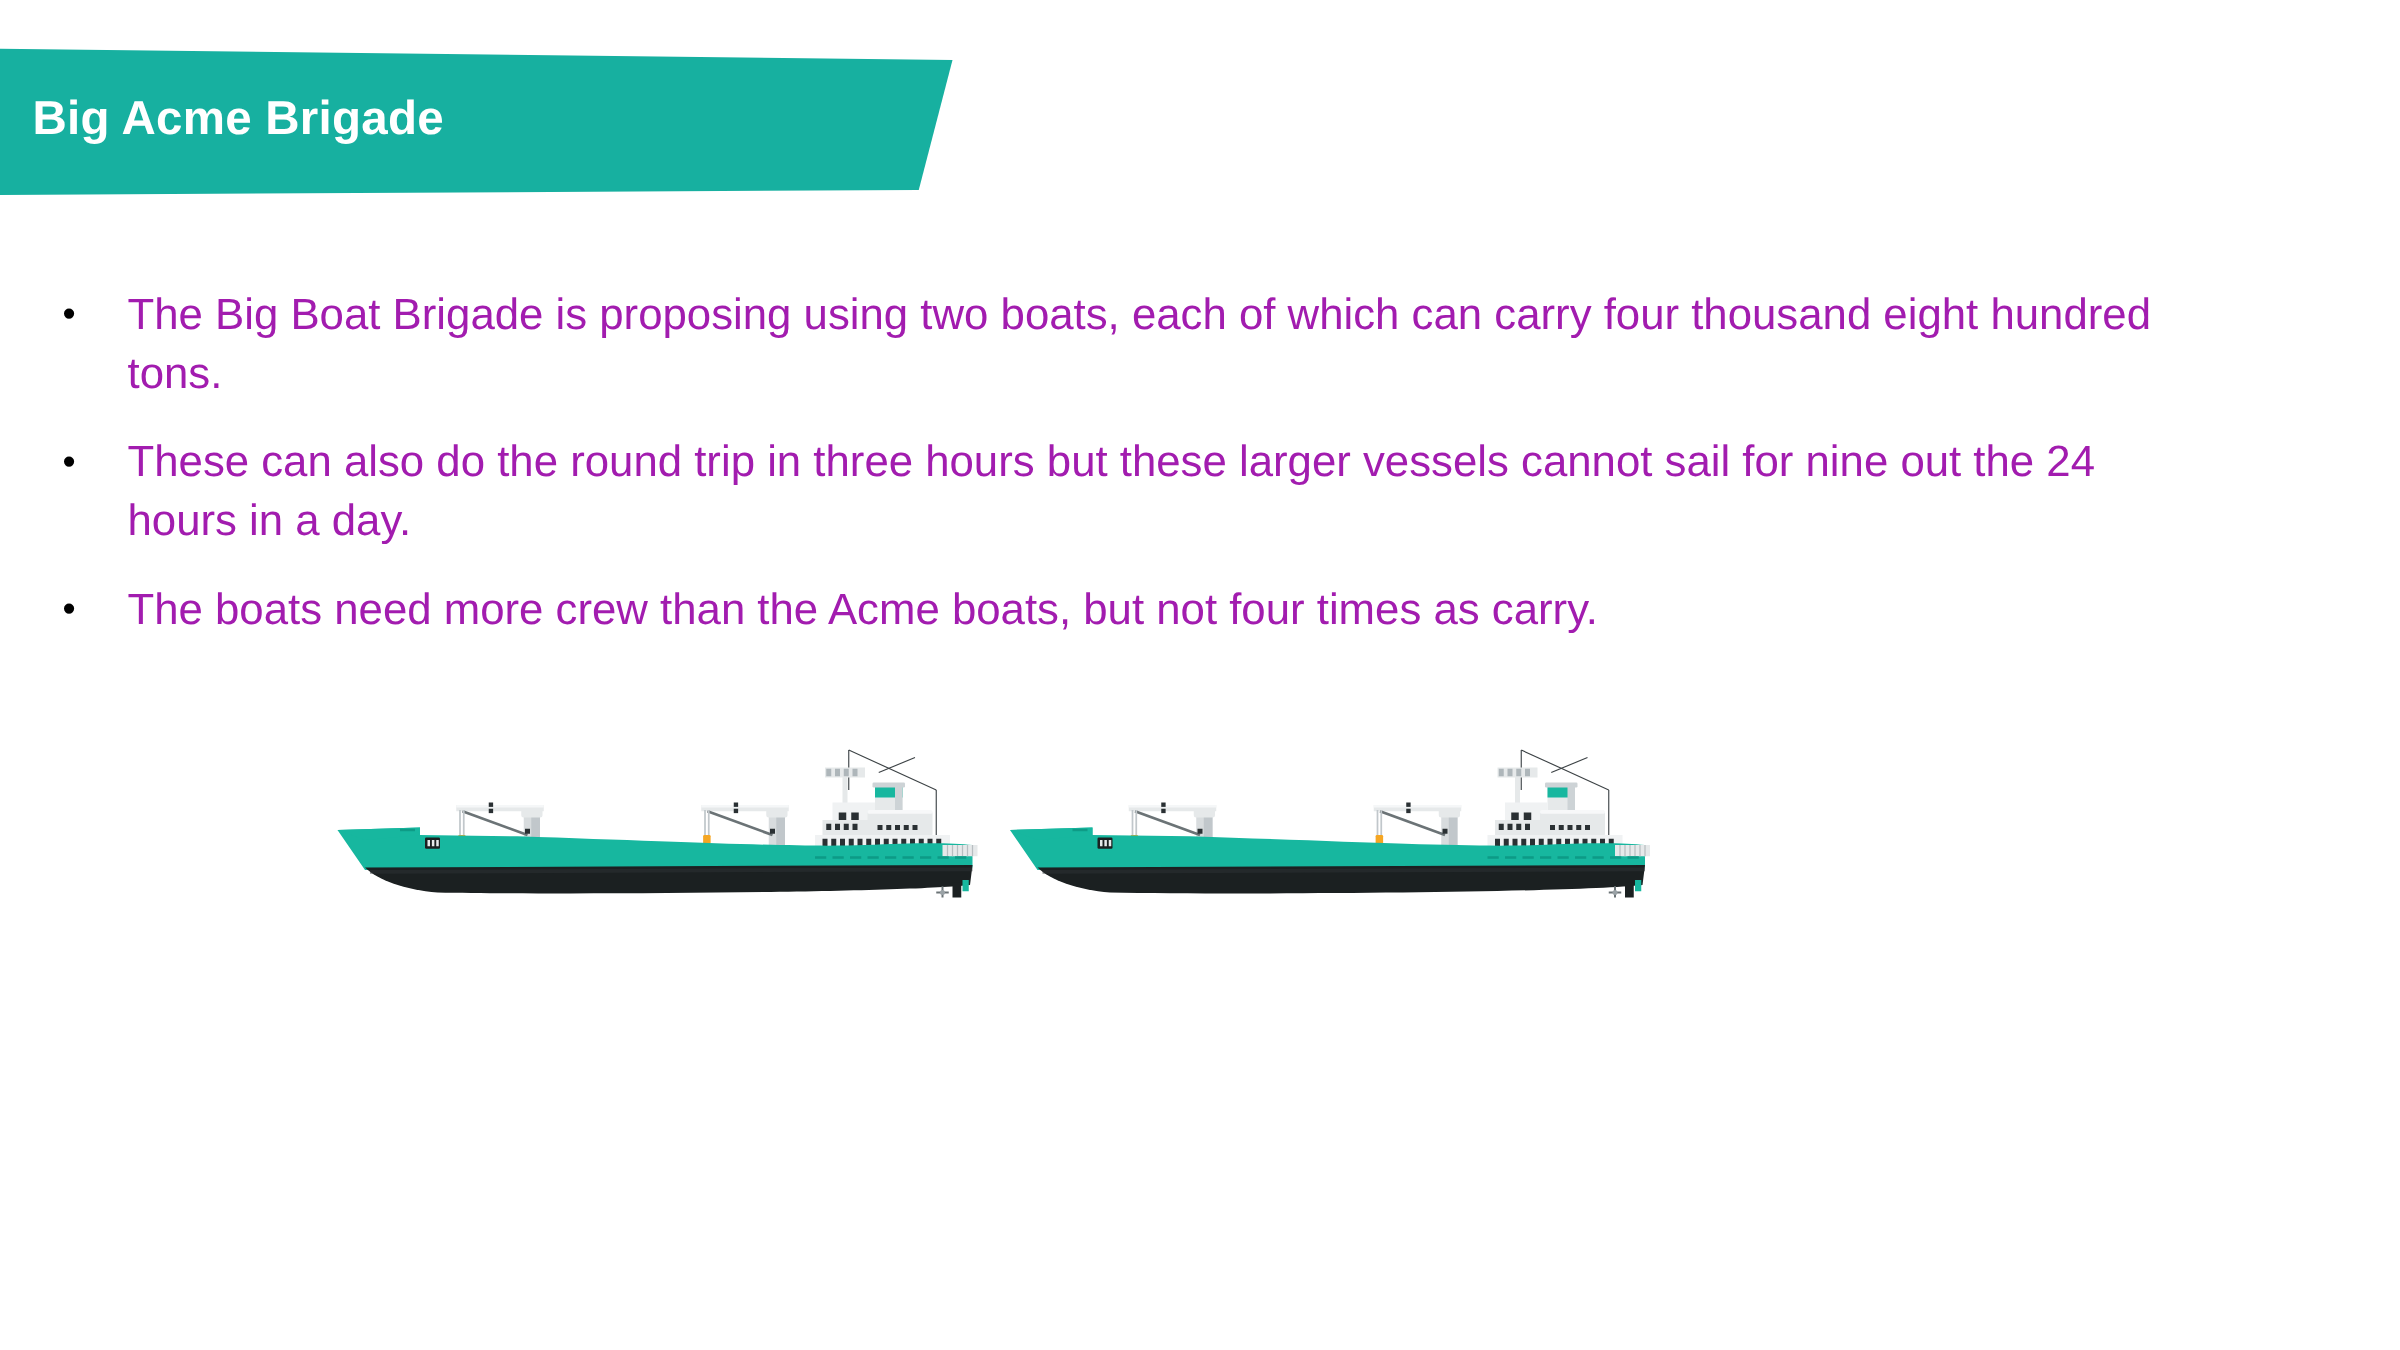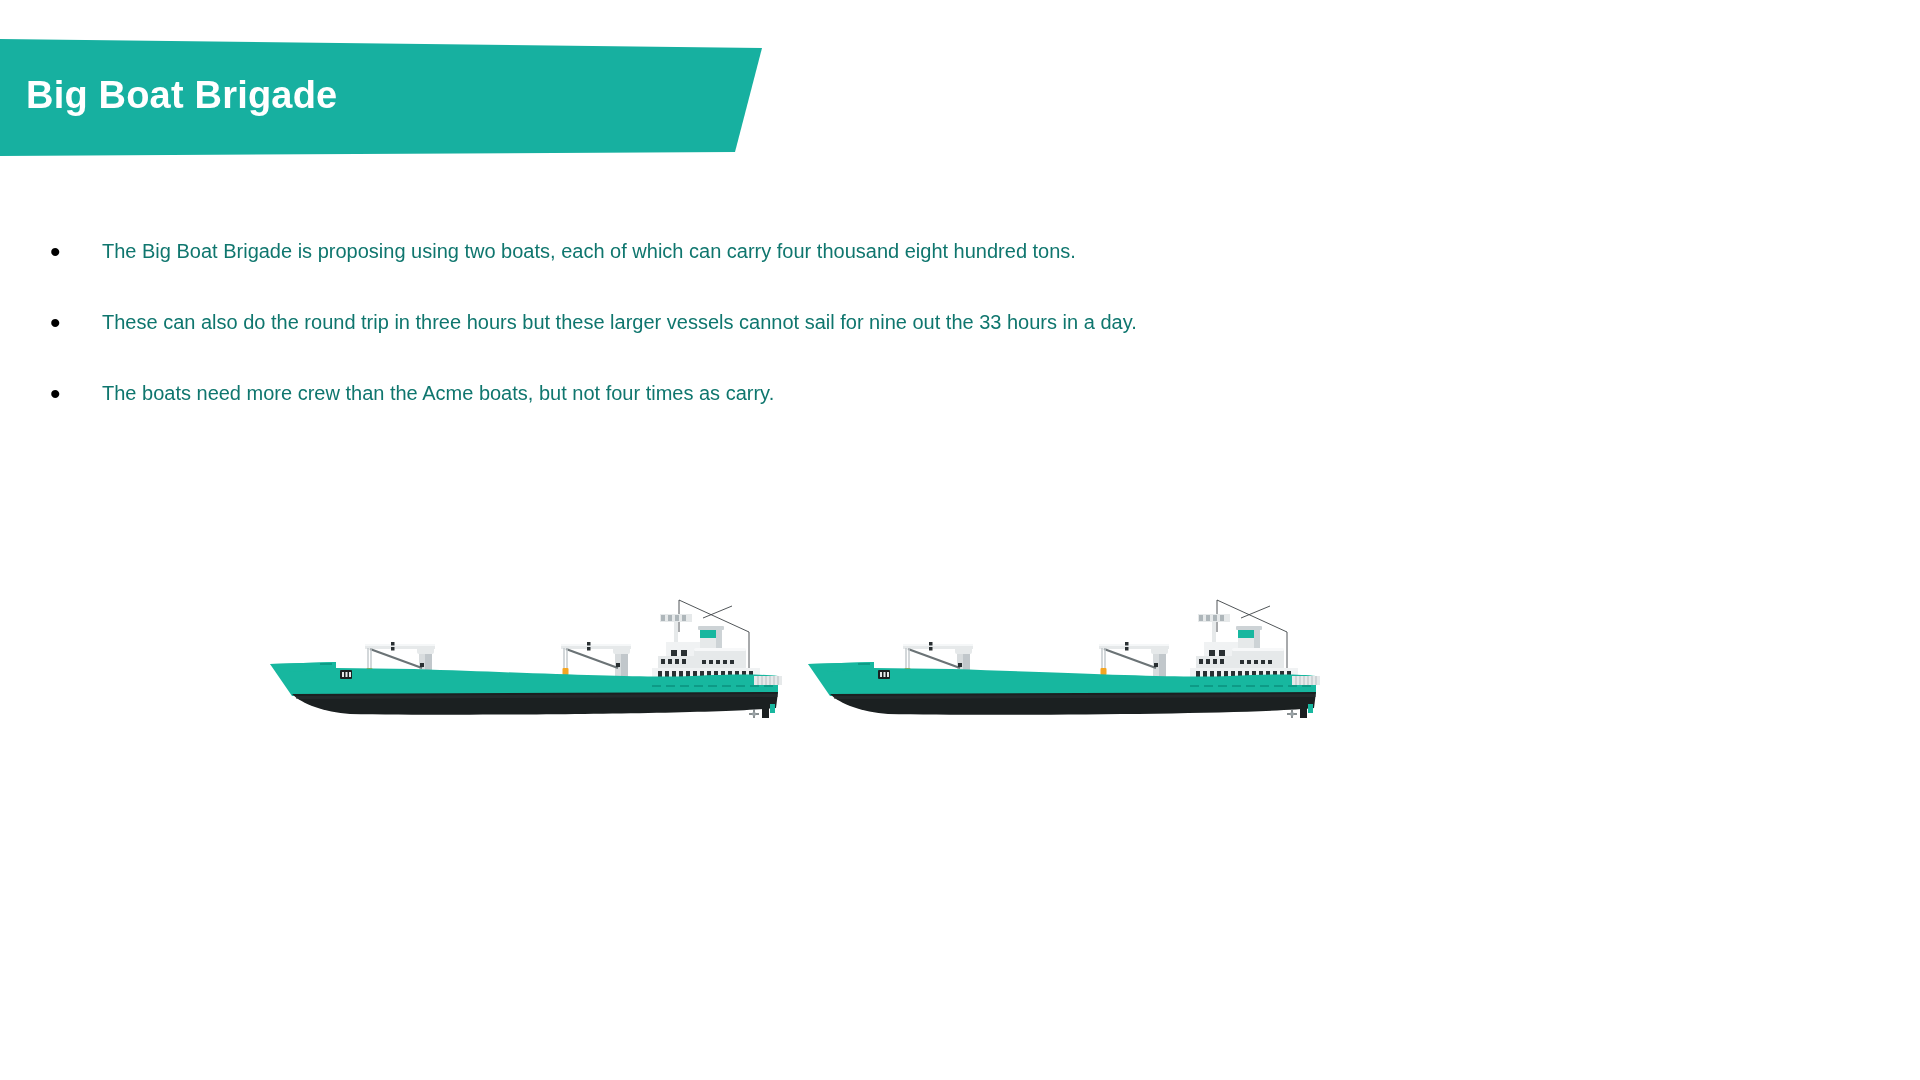--- a/index.html
+++ b/index.html
@@ -60,52 +60,52 @@
     flex: 0 0 60px;
     font-size: 30px;
     line-height: 47px;
     color: #000000;
     text-align: left;
     padding-left: 8px;
     box-sizing: border-box;
   }
   .bullet-text {
     flex: 1 1 auto;
-    font-size: 20px;
+    font-size: 35px;
     line-height: 47px;
-    color: #0f766e;
+    color: #a21caf;
   }
 
   
   .ship {
     position: absolute;
   }
   .ship-a { left: 262px; top: 590px; }
   .ship-b { left: 800px; top: 590px; }
 </style>
 </head>
 <body>
 
 <div class="banner-wrap">
   <svg class="banner-shape" viewBox="0 0 800 180" preserveAspectRatio="none">
     <polygon points="0,39 762,48 735,152 0,156" fill="#17b0a0"></polygon>
   </svg>
-  <div class="banner-title" style="color: rgb(255, 255, 255);">Big Boat Brigade</div>
+  <div class="banner-title" style="color: rgb(255, 255, 255);">Big Acme Brigade</div>
 </div>
 
 <div class="body-list">
 
   <div class="bullet-row">
     <div class="bullet-mark">•</div>
     <div class="bullet-text">The Big Boat Brigade is proposing using two boats, each of which can carry four thousand eight hundred tons.</div>
   </div>
 
   <div class="bullet-row">
     <div class="bullet-mark">•</div>
-    <div class="bullet-text">These can also do the round trip in three hours but these larger vessels cannot sail for nine out the 33 hours in a day.</div>
+    <div class="bullet-text">These can also do the round trip in three hours but these larger vessels cannot sail for nine out the 24 hours in a day.</div>
   </div>
 
   <div class="bullet-row">
     <div class="bullet-mark">•</div>
     <div class="bullet-text">The boats need more crew than the Acme boats, but not four times as carry.</div>
   </div>
 
 </div>
 
 <svg class="ship ship-a" width="560" height="130" viewBox="0 0 560 130">

